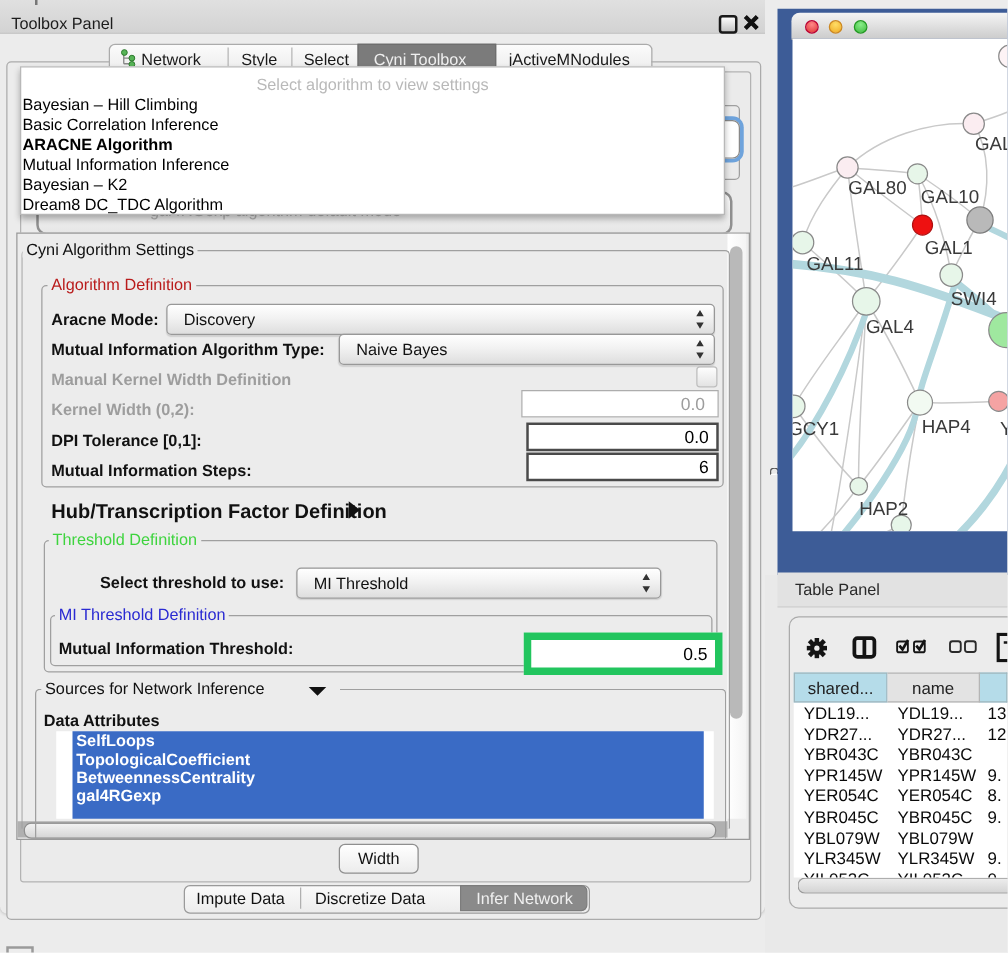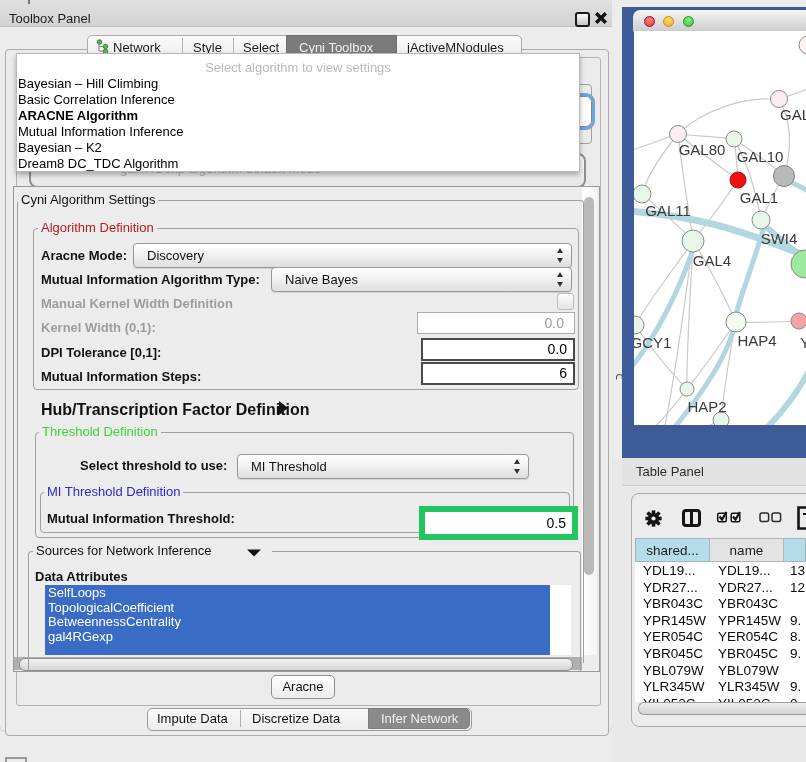--- a/index.html
+++ b/index.html
@@ -79,21 +79,21 @@
   <div class="combo" style="left:271px;top:267px;width:299px;height:23px;">
     <div class="a" style="left:13px;top:4px;">Naive Bayes</div>
     <svg class="ar" width="10" height="23">
         <path d="M2 9 L5 4 L8 9 Z M2 14 L5 19 L8 14 Z" fill="#333"></path>
       </svg>
   </div>
 
   <div class="a b" style="left:41px;top:296px;color:#9d9d9d;">Manual Kernel Width Definition</div>
   <div class="a" style="left:557px;top:293px;width:15px;height:15px;border:1px solid #bdbdbd;border-radius:3px;background:linear-gradient(#fefefe,#e3e3e3);"></div>
 
-  <div class="a b" style="left:41px;top:320px;color:#9d9d9d;">Kernel Width (0,1):</div>
+  <div class="a b" style="left:41px;top:320px;color:#9d9d9d;">Kernel Width (0,2):</div>
   <div class="inp" style="left:417px;top:312px;width:146px;height:20px;border:1px solid #adadad;color:#9d9d9d;line-height:20px;padding-right:10px;">0.0</div>
 
   <div class="a b" style="left:41px;top:345px;">DPI Tolerance [0,1]:</div>
   <div class="inp" style="left:421px;top:338px;width:144px;height:19px;border:2px solid #4a4a4a;color:#000;line-height:19px;padding-right:6px;">0.0</div>
 
   <div class="a b" style="left:41px;top:369px;">Mutual Information Steps:</div>
   <div class="inp" style="left:421px;top:362px;width:144px;height:19px;border:2px solid #4a4a4a;color:#000;line-height:19px;padding-right:6px;">6</div>
 
   <div class="a b" style="left:41px;top:401px;font-size:16px;">Hub/Transcription Factor Definition</div>
   <svg class="a" style="left:276px;top:400px;" width="14" height="16">
@@ -117,25 +117,25 @@
   <div class="inp" style="left:419px;top:506px;width:141px;height:22px;border:6px solid #22c55e;color:#000;line-height:22px;padding-right:6px;">0.5</div>
 
   <div class="grp" style="left:28px;top:551px;width:551px;height:119px;border-bottom:none;border-radius:4px 4px 0 0;"></div>
   <div class="grplbl" style="left:33px;top:544px;width:233px;">Sources for Network Inference</div>
   <svg class="a" style="left:244px;top:547px;background:#ececec;" width="22" height="11">
       <path d="M3 2.5 L17 2.5 L10 9.5 Z" fill="#111"></path>
     </svg>
 
   <div class="a b" style="left:35px;top:569px;">Data Attributes</div>
   <div class="a" style="left:45px;top:585px;width:526px;height:70px;background:#fff;"></div>
-  <div class="a" style="left:45px;top:585px;width:505px;height:70px;background:#3a6bc5;color:#fff;font-size:13px;">
+  <div class="a" style="left:58px;top:585px;width:505px;height:70px;background:#3a6bc5;color:#fff;font-size:13px;font-weight:bold;">
     <div style="padding:1px 0 0 3px;line-height:14.6px;">SelfLoops<br>TopologicalCoefficient<br>BetweennessCentrality<br>gal4RGexp</div>
   </div>
 
-  <div class="a" style="left:271px;top:675px;width:62px;height:22px;border:1px solid #8f8f8f;border-radius:5px;background:linear-gradient(#ffffff,#ececec);text-align:center;line-height:22px;">Aracne</div>
+  <div class="a" style="left:271px;top:675px;width:62px;height:22px;border:1px solid #8f8f8f;border-radius:5px;background:linear-gradient(#ffffff,#ececec);text-align:center;line-height:22px;">Width</div>
 
   <div class="a" style="left:147px;top:708px;width:323px;height:21px;border:1px solid #9a9a9a;border-radius:5px;background:linear-gradient(#fafafa,#ececec);"></div>
   <div class="a" style="left:157px;top:711px;font-size:13px;">Impute Data</div>
   <div class="a" style="left:240px;top:710px;width:1px;height:17px;background:#b0b0b0;"></div>
   <div class="a" style="left:252px;top:711px;font-size:13px;">Discretize Data</div>
   <div class="a" style="left:368px;top:708px;width:102px;height:21px;background:#8a8a8a;border:1px solid #7c7c7c;border-radius:0 5px 5px 0;box-sizing:border-box;"></div>
   <div class="a" style="left:381px;top:711px;font-size:13px;color:#f0f0f0;">Infer Network</div>
 
   <div class="a" style="left:16px;top:53px;width:564px;height:119px;background:#fff;border:1px solid #b8b8b8;box-shadow:0 3px 5px rgba(0,0,0,0.3);box-sizing:border-box;">
     <div style="text-align:center;color:#b9b9b9;font-size:13px;margin-top:6px;height:16px;">Select algorithm to view settings</div>

